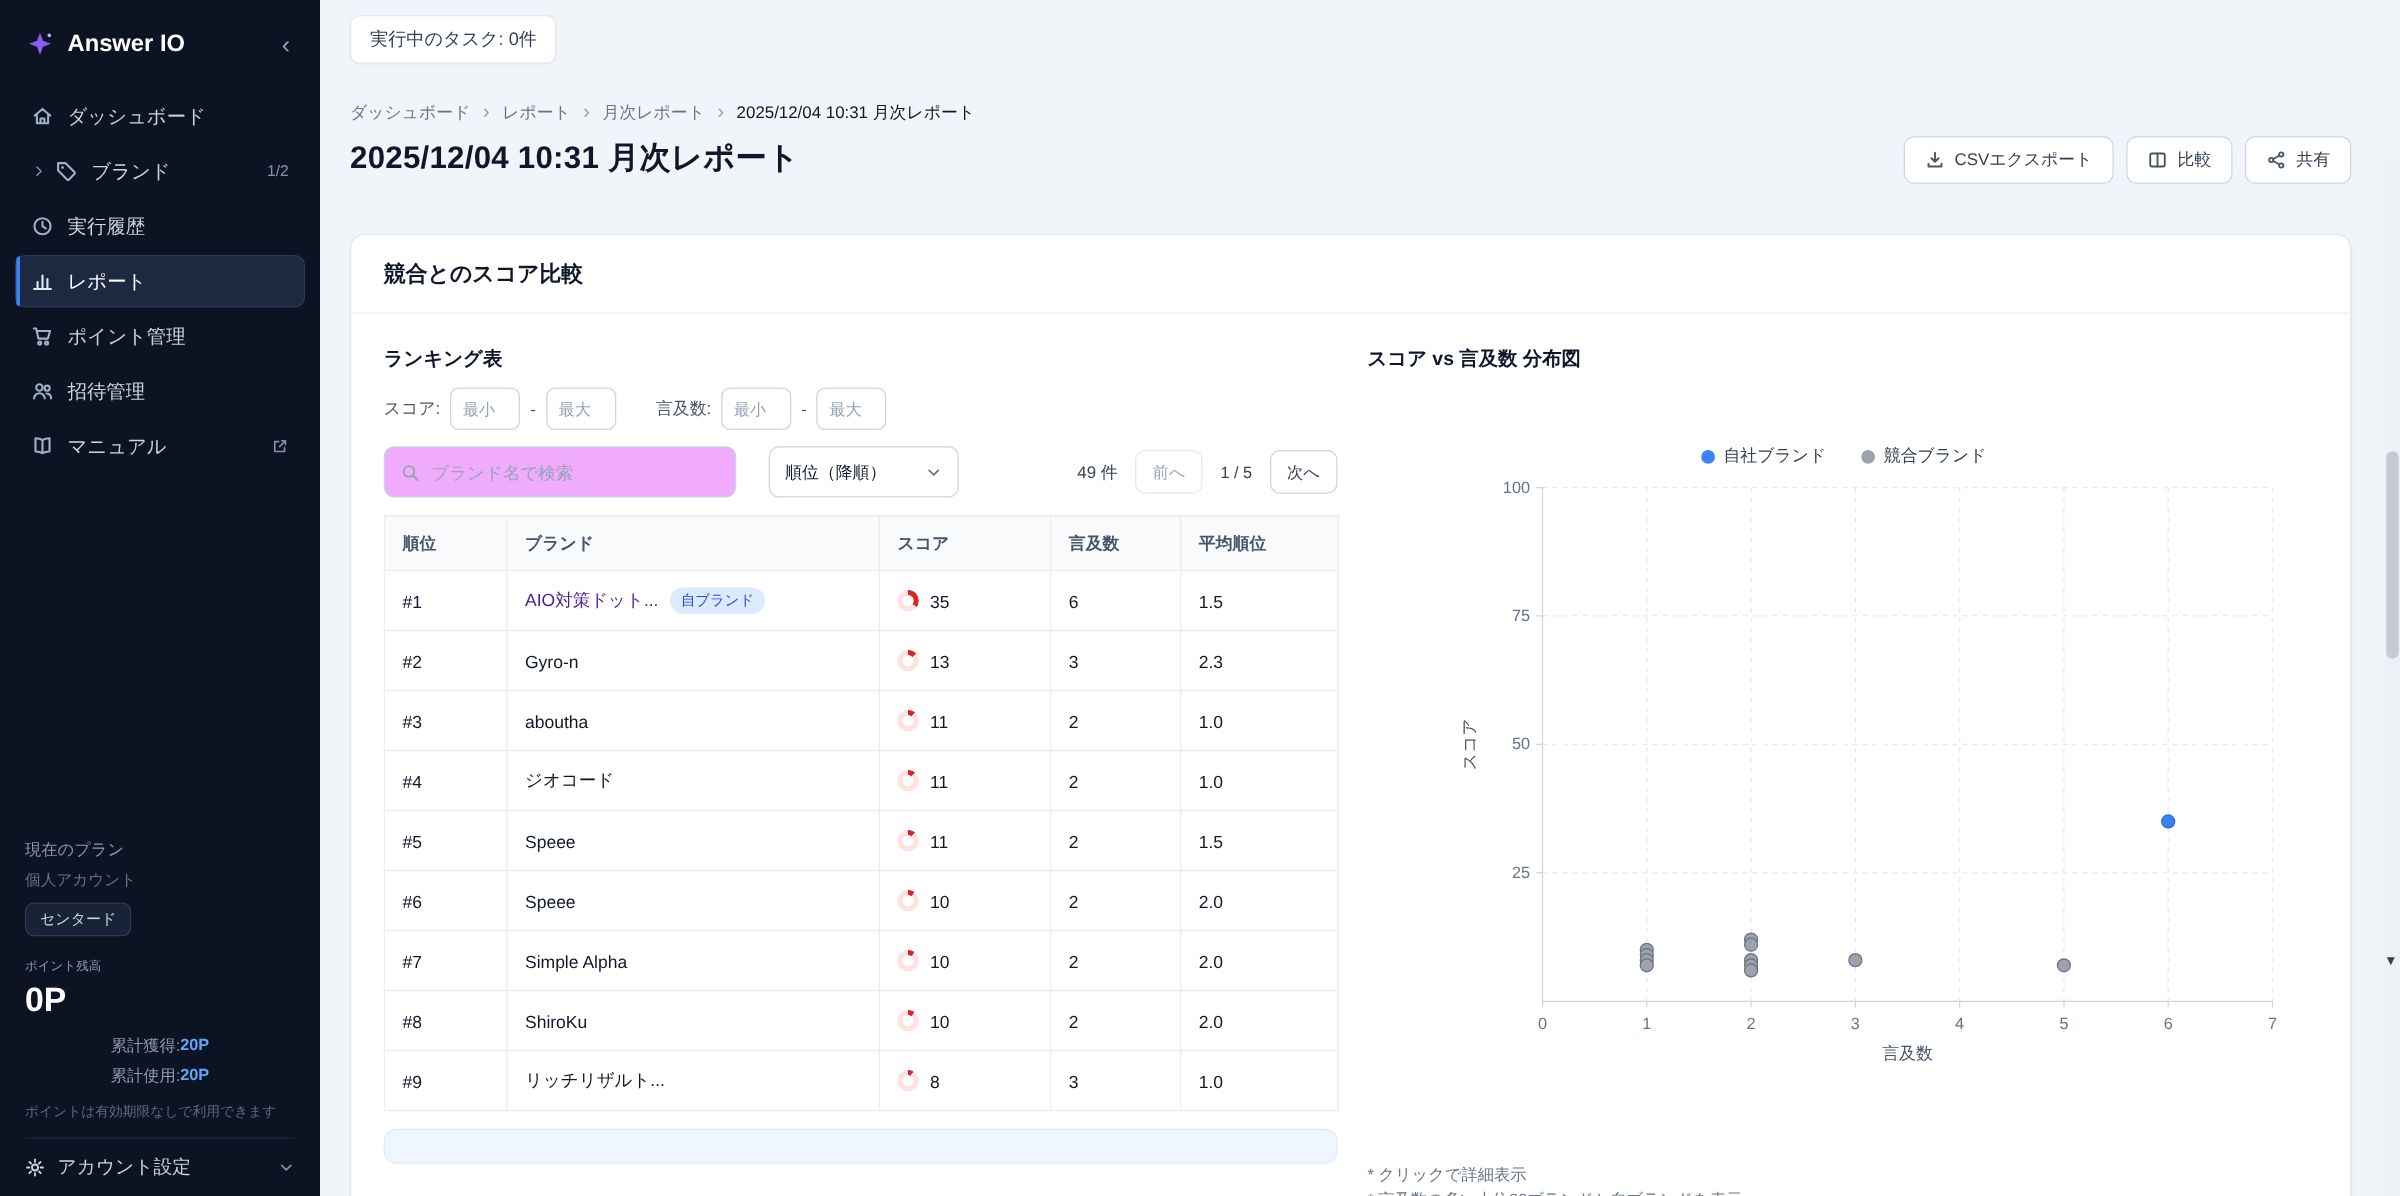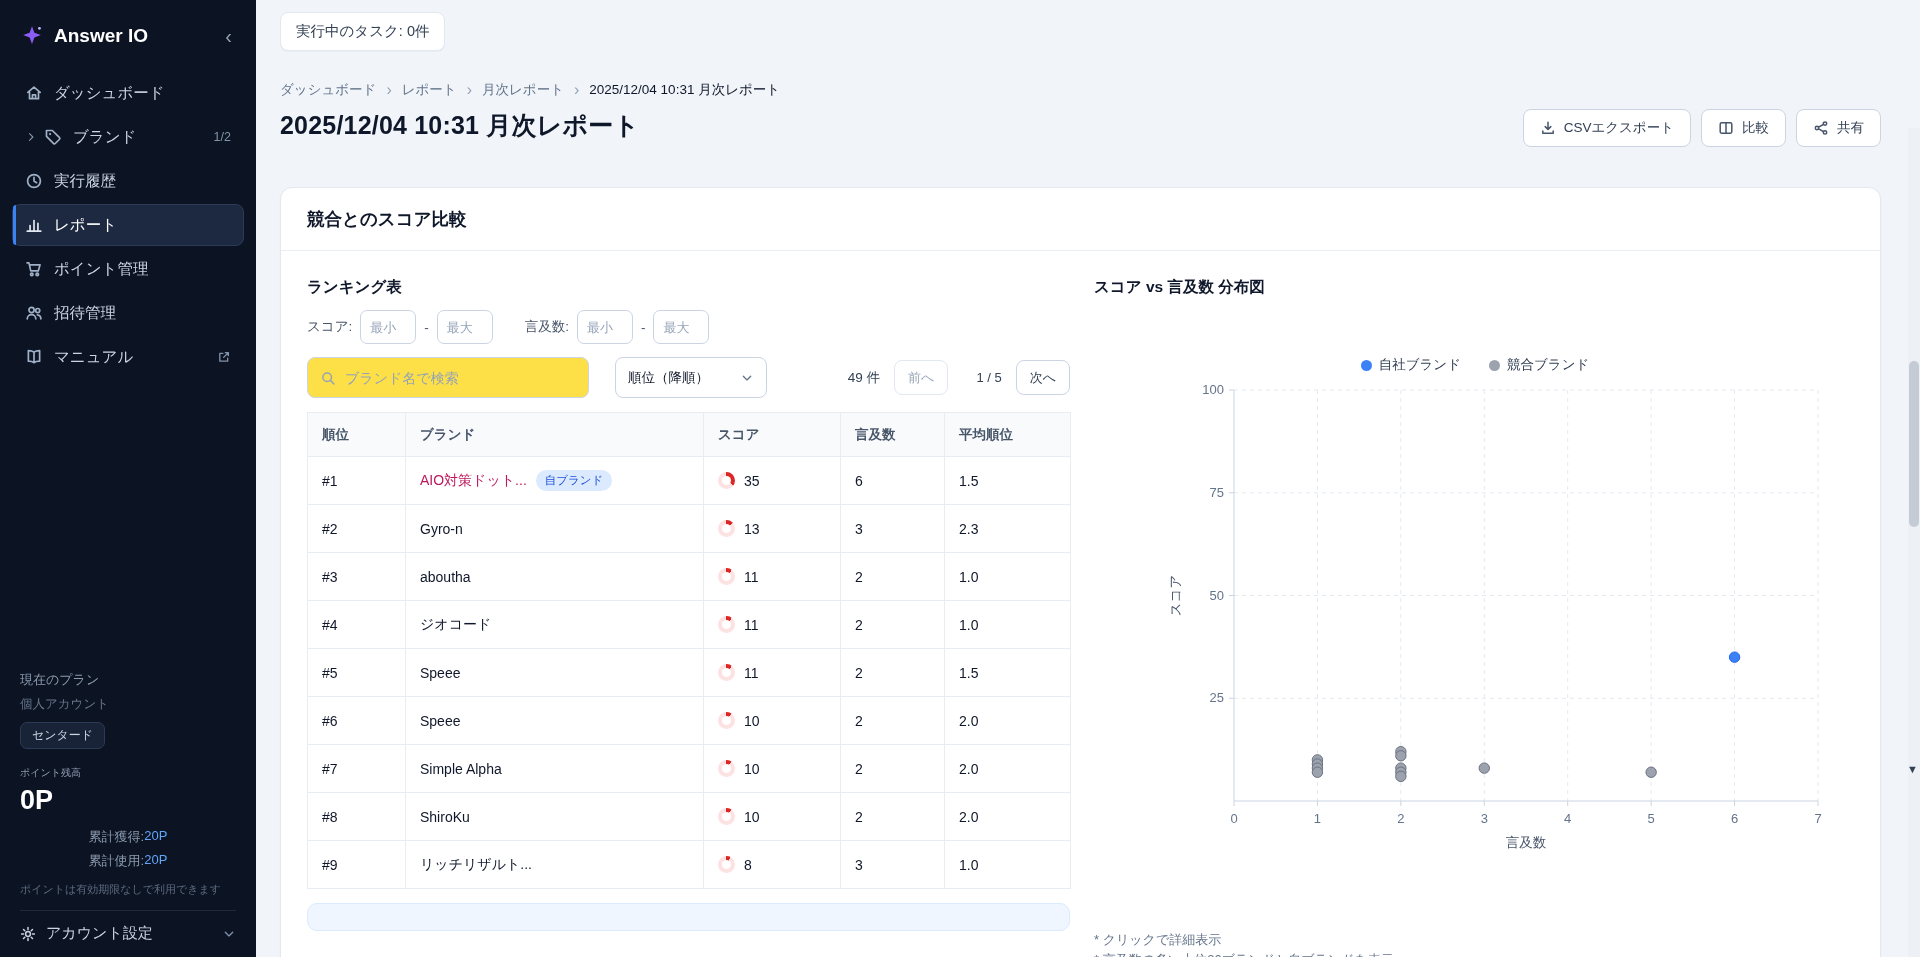--- a/index.html
+++ b/index.html
@@ -29,21 +29,21 @@
   .nav-ext{margin-left:auto;color:#8294ab}
   .chev-pre{color:#8294ab;margin-right:-4px}
 
   .sidebar-bottom{margin-top:auto;padding:16px 20px 14px;display:flex;flex-direction:column}
   .plan-label{font-size:13px;color:#8b9bb0;margin-bottom:7px}
   .account-type{font-size:12.5px;color:#64748b;margin-bottom:9px}
   .plan-badge{align-self:flex-start;font-size:12px;color:#cbd5e1;background:#182338;border:1px solid #2c3b55;border-radius:7px;padding:4px 11px;margin-bottom:17px}
   .points-label{font-size:10px;color:#8b9bb0;margin-bottom:5px}
   .points-value{font-size:27px;font-weight:700;color:#fff;margin-bottom:12px}
   .points-row{display:flex;justify-content:center;font-size:13px;color:#8b9bb0;margin-bottom:6px}
-  .points-row .pv{color:#60a5fa;font-weight:400}
+  .points-row .pv{color:#60a5fa;font-weight:700}
   .points-note{font-size:11px;color:#5b6a80;margin:6px 0 13px}
   .account-settings{display:flex;align-items:center;gap:10px;padding-top:13px;border-top:1px solid #1e293b;font-size:15px;color:#cbd5e1;cursor:pointer}
   .account-settings .chev-down{margin-left:auto;color:#8294ab}
 
   
   .main{flex:1;position:relative;padding:0 39px 0 24px;overflow:hidden}
   .task-pill{display:inline-flex;align-items:center;margin-top:12px;background:#fff;border:1px solid #e2e8f0;border-radius:8px;padding:9px 15px;font-size:14.5px;color:#334155;box-shadow:0 1px 1px rgba(15,23,42,.03)}
   .breadcrumb{display:flex;align-items:center;gap:10px;margin-top:30px;font-size:13.5px;color:#64748b}
   .bc-item{cursor:pointer}
   .bc-sep{color:#94a3b8;font-size:16px;line-height:1}
@@ -62,35 +62,35 @@
   .left-panel{width:763px;flex-shrink:0}
   .right-panel{flex:1;display:flex;flex-direction:column}
   .panel-title{font-size:15.5px;font-weight:700;margin-bottom:12px}
 
   
   .filter-row{display:flex;align-items:center;gap:8px;font-size:13.5px;color:#475569;margin-bottom:13px}
   .filter-gap{width:16px}
   .mini-input{width:56px;height:34px;border:1px solid #cbd5e1;border-radius:7px;padding:0 9px;font-size:13px;color:#0f172a;font-family:inherit;outline:none}
   input::placeholder{color:#94a3b8}
   .toolbar-row{display:flex;align-items:center;margin-bottom:14px}
-  .search-box{display:flex;align-items:center;width:282px;height:41px;border:1px solid #cbd5e1;border-radius:8px;padding:0 12px;gap:9px;background:#fde047;color:#94a3b8}
+  .search-box{display:flex;align-items:center;width:282px;height:41px;border:1px solid #cbd5e1;border-radius:8px;padding:0 12px;gap:9px;background:#f0abfc;color:#94a3b8}
   .search-box input{border:none;outline:none;flex:1;font-size:14px;color:#0f172a;font-family:inherit;background:transparent}
   .sort-select{display:flex;align-items:center;justify-content:space-between;width:152px;height:41px;border:1px solid #cbd5e1;border-radius:8px;padding:0 12px;font-size:13.5px;color:#0f172a;margin-left:26px;cursor:pointer;background:#fff}
   .sort-select .chev-down{color:#64748b}
   .count{margin-left:auto;font-size:13.5px;color:#334155}
   .pg{height:35px;padding:0 13px;border:1px solid #cbd5e1;border-radius:8px;background:#fff;font-size:13px;color:#334155;margin-left:14px;cursor:pointer;font-family:inherit}
   .pg.prev{color:#9aa7b8;border-color:#e2e8f0}
-  .page-ind{font-size:13px;color:#334155;margin-left:28px}
+  .page-ind{font-size:13px;color:#334155;margin-left:14px}
 
   
   table{width:100%;border-collapse:collapse;table-layout:fixed}
   th,td{border:1px solid #e8edf3;text-align:left;padding:0 14px;white-space:nowrap;overflow:hidden}
   th{background:#f8fafc;height:44px;color:#475569;font-weight:700;font-size:13.5px}
   td{height:48px;color:#0f172a;font-size:14px}
-  .brand-name.own{color:#be185d;cursor:pointer}
+  .brand-name.own{color:#4c1d95;cursor:pointer}
   .own-badge{display:inline-block;margin-left:9px;background:#dbeafe;color:#1d4ed8;font-size:11.5px;border-radius:999px;padding:3px 9px;vertical-align:1px}
   .score-donut{display:inline-block;width:17px;height:17px;border-radius:50%;position:relative;vertical-align:-3px;margin-right:9px}
   .score-donut::after{content:"";position:absolute;inset:4px;background:#fff;border-radius:50%}
 
   .info-bar{margin-top:14px;background:#eff6ff;border:1px solid #dbeafe;border-radius:10px;padding:13px 16px;display:flex;gap:9px;align-items:center;font-size:13.5px;font-weight:700;color:#1e3a8a;cursor:pointer}
 
   
   .chart-legend{display:flex;justify-content:center;align-items:center;gap:28px;margin-top:46px;font-size:13.5px;color:#334155}
   .legend-item{display:flex;align-items:center;gap:7px}
   .legend-dot{width:11px;height:11px;border-radius:50%;display:inline-block}

